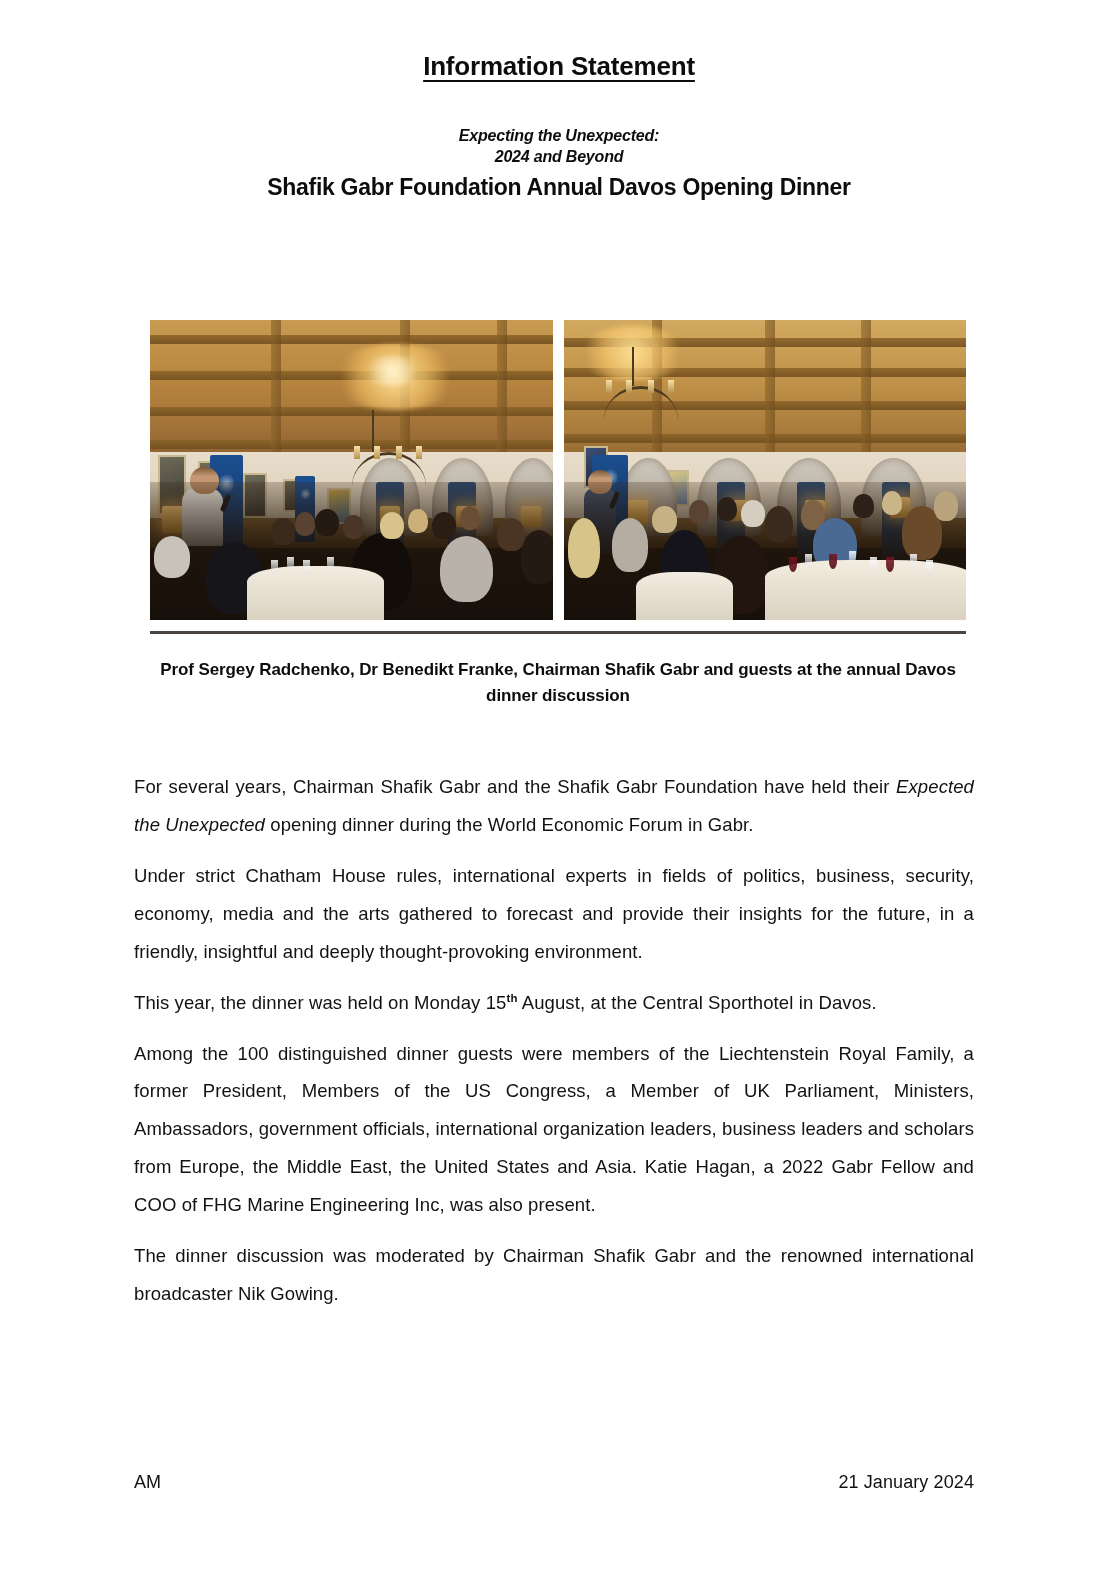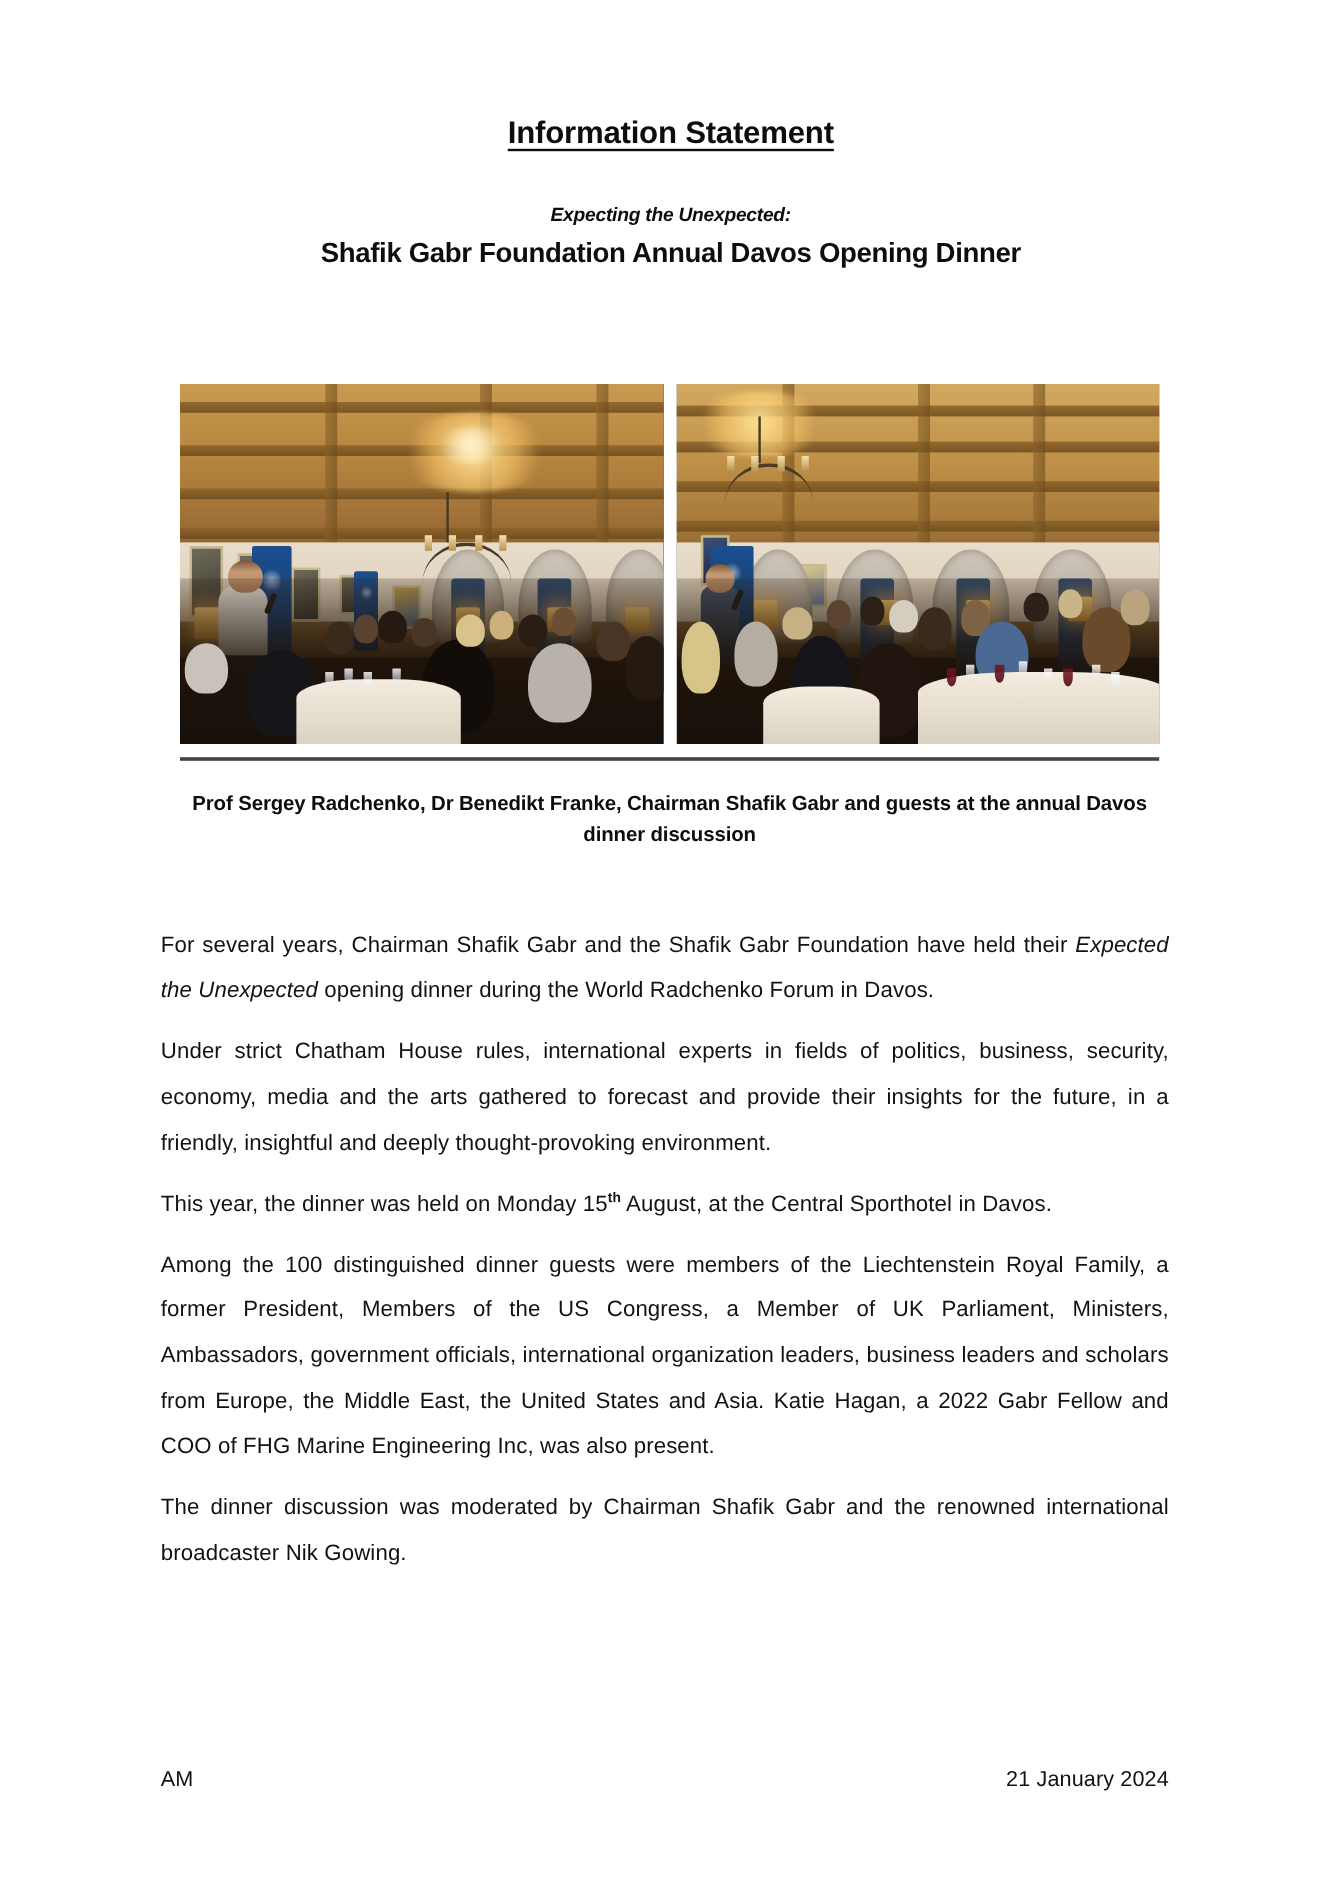--- a/index.html
+++ b/index.html
@@ -26,21 +26,21 @@
   
   .doc-title {
     text-align: center;
     font-size: 26px;
     font-weight: bold;
     letter-spacing: -0.2px;
     text-decoration: underline;
     text-underline-offset: 5px;
     text-decoration-thickness: 2px;
     margin: 0;
-    padding-top: 96px;
+    padding-top: 52px;
     line-height: 1.1;
   }
 
   .subtitle-block {
     text-align: center;
     margin-top: 44px;
     line-height: 1.33;
   }
   .subtitle-line {
     font-size: 16px;
@@ -265,20 +265,21 @@
 </style>
 </head>
 <body>
 
 <div class="page">
 
   <h1 class="doc-title">Information Statement</h1>
 
   <div class="subtitle-block">
     <span class="subtitle-line">Expecting the Unexpected:</span>
+    <span class="subtitle-line">2024 and Beyond</span>
     <span class="subtitle-line-3">Shafik Gabr Foundation Annual Davos Opening Dinner</span>
   </div>
 
   <div class="photo-strip">
 
     <div class="photo photo-left" aria-label="Speaker with microphone addressing seated guests in a wood-panelled dining room with chandelier and blue Shafik Gabr Foundation banners">
       <div class="scene">
         <div class="ceiling"></div>
         <div class="beam" style="top:5%;"></div>
         <div class="beam" style="top:17%;"></div>
@@ -423,21 +424,21 @@
         <div class="glassware" style="left:90%;top:80%;"></div>
       </div>
     </div>
   </div>
 
   <div class="photo-rule"></div>
 
   <div class="caption">Prof Sergey Radchenko, Dr Benedikt Franke, Chairman Shafik Gabr and guests at the annual Davos dinner discussion</div>
 
   <div class="body-text">
-    <p class="para"><span>For several years, Chairman Shafik Gabr and the Shafik Gabr Foundation have held their </span><em>Expected the Unexpected</em><span> opening dinner during the World Radchenko Forum in Davos.</span></p>
+    <p class="para"><span>For several years, Chairman Shafik Gabr and the Shafik Gabr Foundation have held their </span><em>Expected the Unexpected</em><span> opening dinner during the World Economic Forum in Gabr.</span></p>
     <p class="para"><span>Under strict Chatham House rules, international experts in fields of politics, business, security, economy, media and the arts gathered to forecast and provide their insights for the future, in a friendly, insightful and deeply thought-provoking environment.</span></p>
     <p class="para"><span>This year, the dinner was held on Monday 15</span><sup>th</sup><span> August, at the Central Sporthotel in Davos.</span></p>
     <p class="para"><span>Among the 100 distinguished dinner guests were members of the Liechtenstein Royal Family, a former President, Members of the US Congress, a Member of UK Parliament, Ministers, Ambassadors, government officials, international organization leaders, business leaders and scholars from Europe, the Middle East, the United States and Asia. Katie Hagan, a 2022 Gabr Fellow and COO of FHG Marine Engineering Inc, was also present.</span></p>
     <p class="para"><span>The dinner discussion was moderated by Chairman Shafik Gabr and the renowned international broadcaster Nik Gowing.</span></p>
   </div>
 
   <div class="footer">
     <span>AM</span>
     <span>21 January 2024</span>
   </div>

